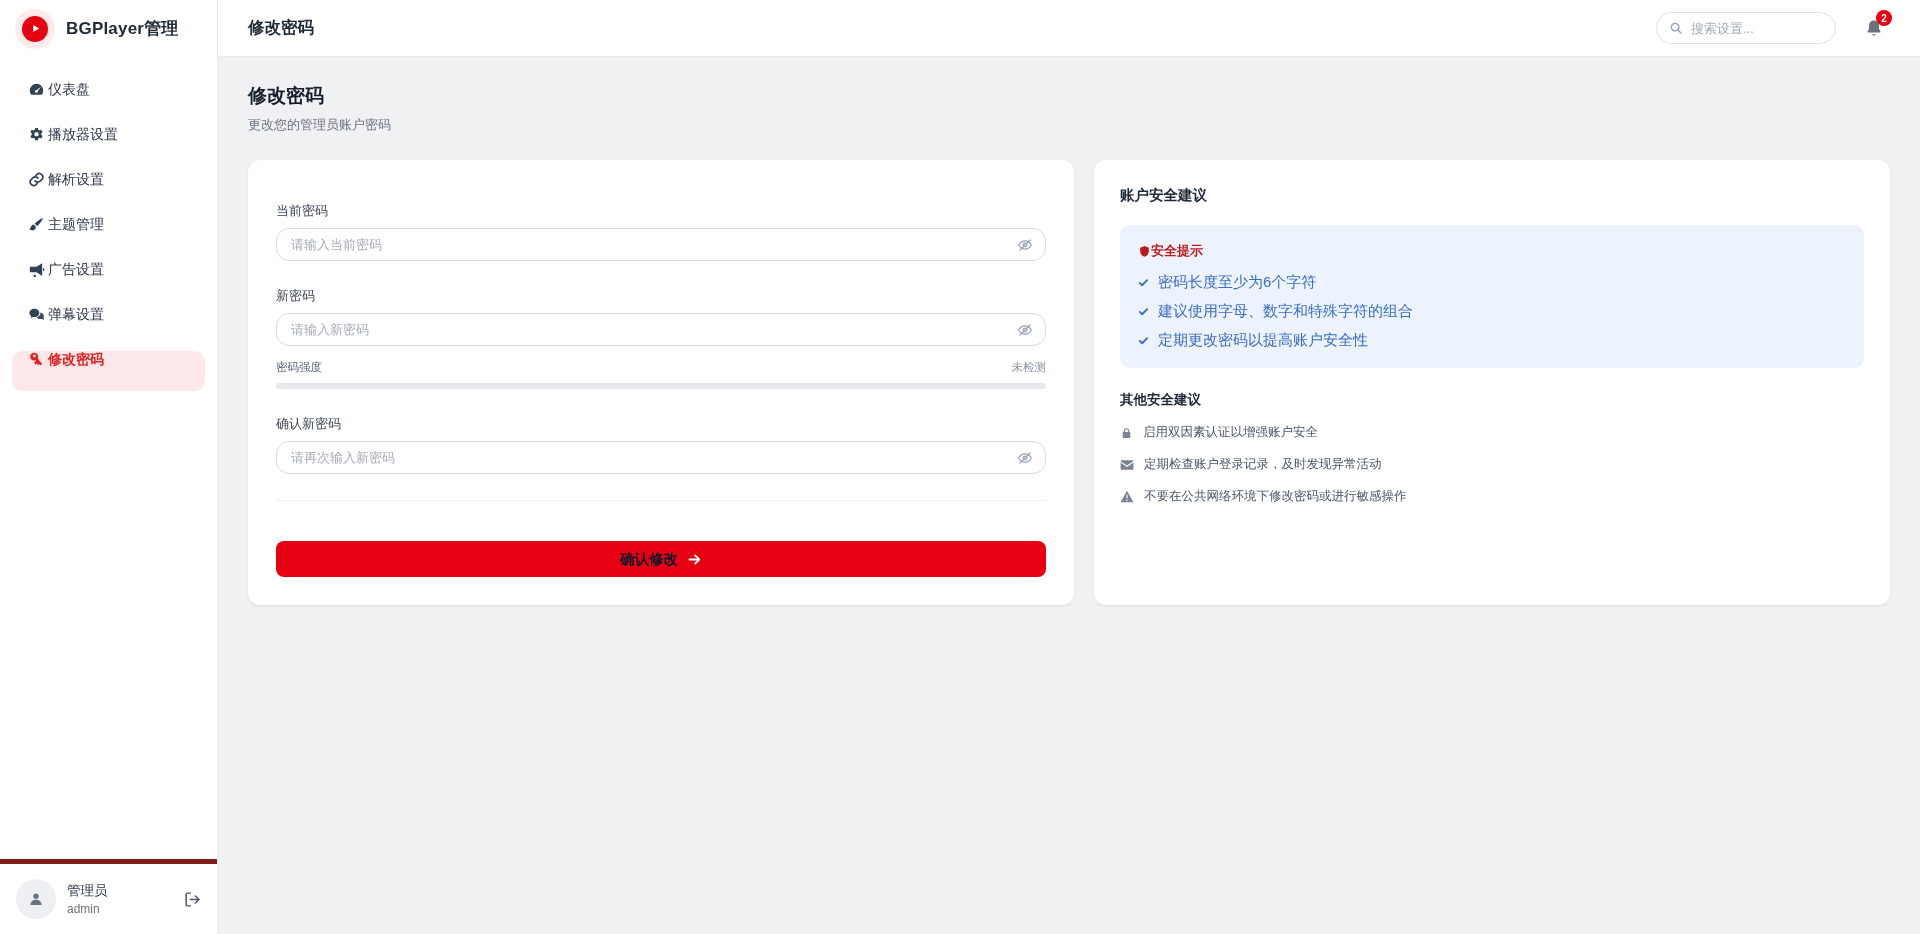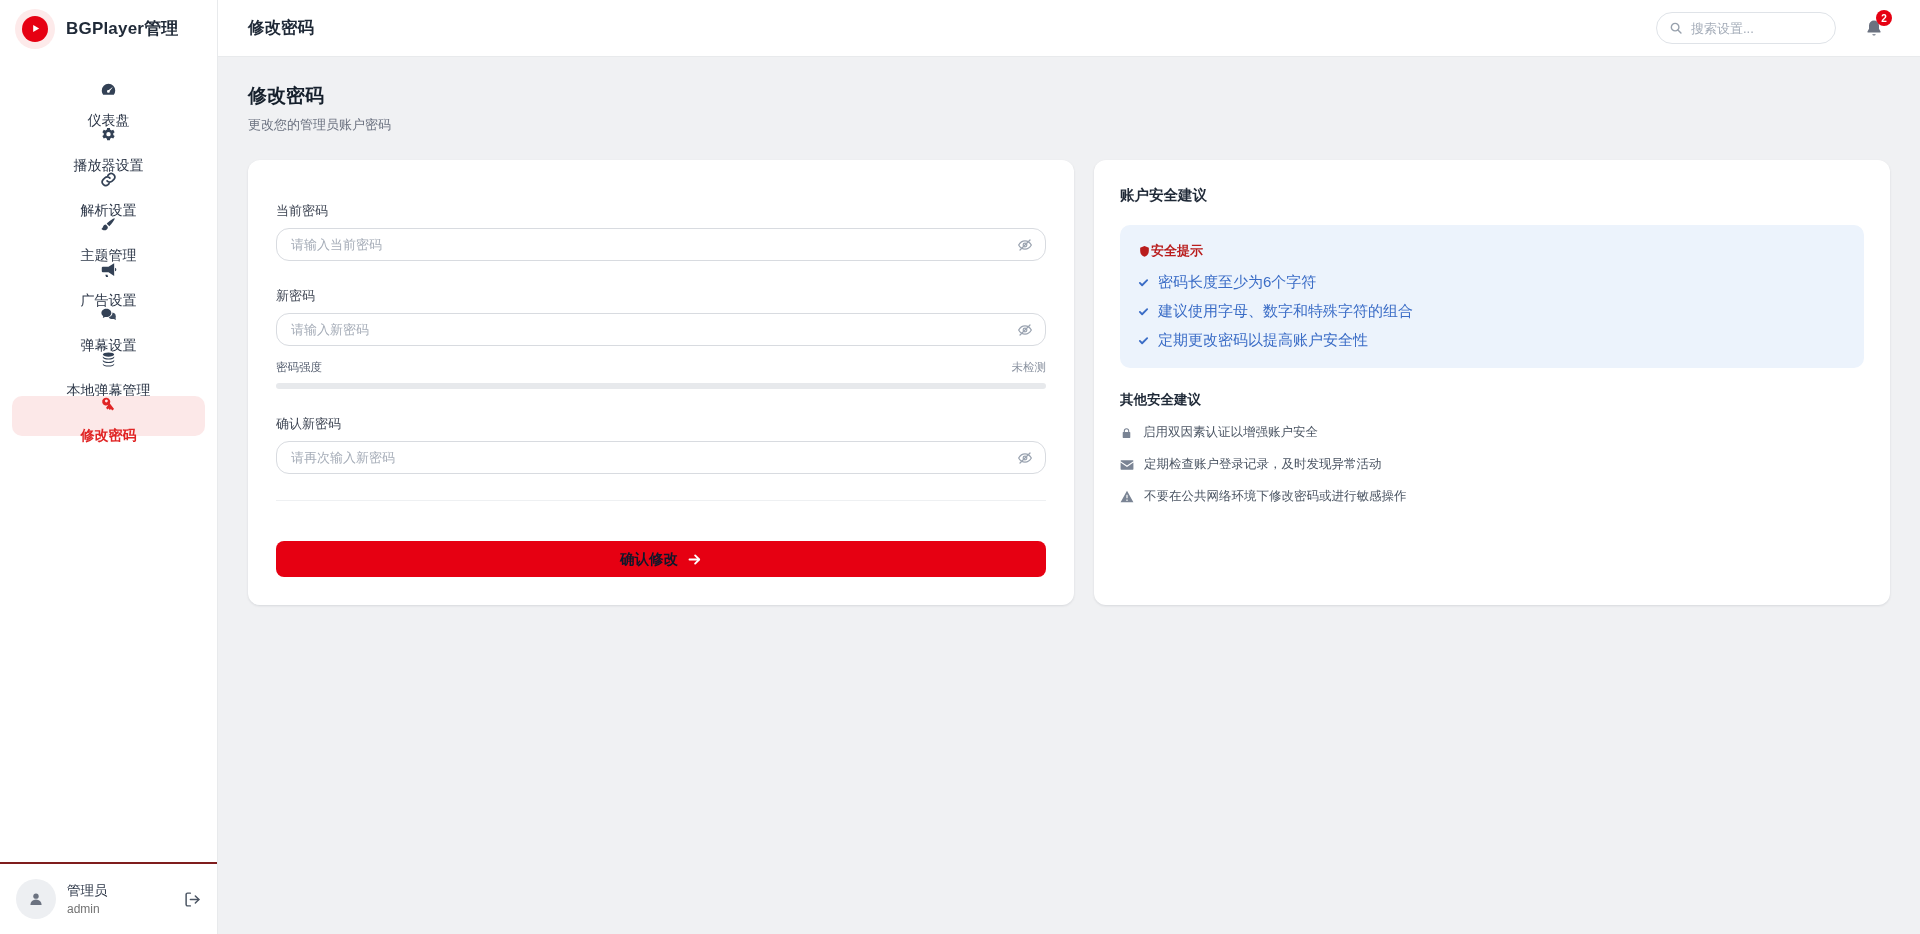--- a/index.html
+++ b/index.html
@@ -11,26 +11,26 @@
   svg { display:block; }
 
   
   .sidebar { width:218px; background:#fff; border-right:1px solid #e8eaec; display:flex; flex-direction:column; flex-shrink:0; }
   .logo-row { height:57px; display:flex; align-items:center; gap:11px; padding:0 15px; flex-shrink:0; }
   .logo-badge { width:40px; height:40px; border-radius:50%; background:#fdeaea; display:flex; align-items:center; justify-content:center; }
   .logo-circle { width:26px; height:26px; border-radius:50%; background:#e60012; display:flex; align-items:center; justify-content:center; }
   .logo-title { font-size:17px; font-weight:700; color:#1f2937; letter-spacing:.2px; }
 
   .nav { flex:1; padding:24px 12px; display:flex; flex-direction:column; gap:5px; overflow:hidden; }
-  .nav-item { height:40px; border-radius:10px; display:flex; align-items:center; gap:14px; padding:0 16px; font-size:14px; color:#2d3748; cursor:pointer;flex-direction:column; }
+  .nav-item { height:40px; border-radius:10px; display:flex; gap:3px; padding:0 16px; font-size:14px; color:#2d3748; cursor:pointer; }
   .nav-item .ni { width:17px; height:17px; color:#334155; flex-shrink:0; display:flex; align-items:center; justify-content:center; }
   .nav-item.active { background:#fce8e8; color:#e02424; font-weight:700; }
   .nav-item.active .ni { color:#e02424; }
 
-  .user-footer { border-top:2px solid #7f1d1d; padding:15px 16px; display:flex; align-items:center; gap:11px; }
+  .user-footer { border-top:5px solid #7f1d1d; padding:15px 16px; display:flex; align-items:center; gap:11px; }
   .avatar { width:40px; height:40px; border-radius:50%; background:#edeff2; display:flex; align-items:center; justify-content:center; color:#6b7280; flex-shrink:0; }
   .user-meta { display:flex; flex-direction:column; gap:2px; }
   .user-name { font-size:13.5px; color:#2d3748; }
   .user-username { font-size:12px; color:#737373; }
   .logout-btn { margin-left:auto; color:#4b5563; cursor:pointer; background:none; border:none; }
 
   
   .main-col { flex:1; display:flex; flex-direction:column; min-width:0; }
   .topbar { height:57px; background:#fff; border-bottom:1px solid #e8eaec; display:flex; align-items:center; padding:0 30px; flex-shrink:0; }
   .topbar-title { font-size:16.5px; font-weight:700; color:#1f2937; }
@@ -137,29 +137,20 @@
       <span>广告设置</span>
     </div>
     <div class="nav-item">
       <span class="ni">
         <svg width="17" height="17" viewBox="0 0 24 24" fill="currentColor">
             <path d="M9 4C5.1 4 2 6.6 2 9.8c0 1.8 1 3.4 2.5 4.4L4 17l3-1.6c.6.2 1.3.2 2 .2 3.9 0 7-2.6 7-5.8S12.9 4 9 4z"></path>
             <path d="M17.6 9.3c.3 3-2 5.8-5.3 6.8 1.2 1.4 3.1 2.3 5.2 2.3.7 0 1.4-.1 2-.2l3 1.6-.5-2.8A5.4 5.4 0 0 0 22 13c0-1.6-1.8-3.1-4.4-3.7z" opacity=".95"></path>
           </svg>
       </span>
       <span>弹幕设置</span>
-    </div>
-    <div class="nav-item">
-      <span class="ni">
-        <svg width="17" height="17" viewBox="0 0 24 24" fill="currentColor">
-            <ellipse cx="12" cy="5" rx="8" ry="3"></ellipse>
-            <path d="M4 7.5c0 1.7 3.6 3 8 3s8-1.3 8-3V9c0 1.7-3.6 3-8 3s-8-1.3-8-3zM4 12.5c0 1.7 3.6 3 8 3s8-1.3 8-3V14c0 1.7-3.6 3-8 3s-8-1.3-8-3zM4 17.5c0 1.7 3.6 3 8 3s8-1.3 8-3V19c0 1.7-3.6 3-8 3s-8-1.3-8-3z"></path>
-          </svg>
-      </span>
-      <span>本地弹幕管理</span>
     </div>
     <div class="nav-item active">
       <span class="ni">
         <svg width="17" height="17" viewBox="0 0 24 24" fill="currentColor">
             <path d="M8.5 3a5.5 5.5 0 0 1 5.2 7.3l7 7-2.4 2.4-1.9-1.9-1.6 1.6-1.9-1.9-1.6 1.6-2-2 2.5-4.6A5.5 5.5 0 1 1 8.5 3zm-1.6 3a2 2 0 1 0 2.9 2.9 2 2 0 0 0-2.9-2.9z" transform="rotate(8 12 12)"></path>
           </svg>
       </span>
       <span>修改密码</span>
     </div>
   </nav>

